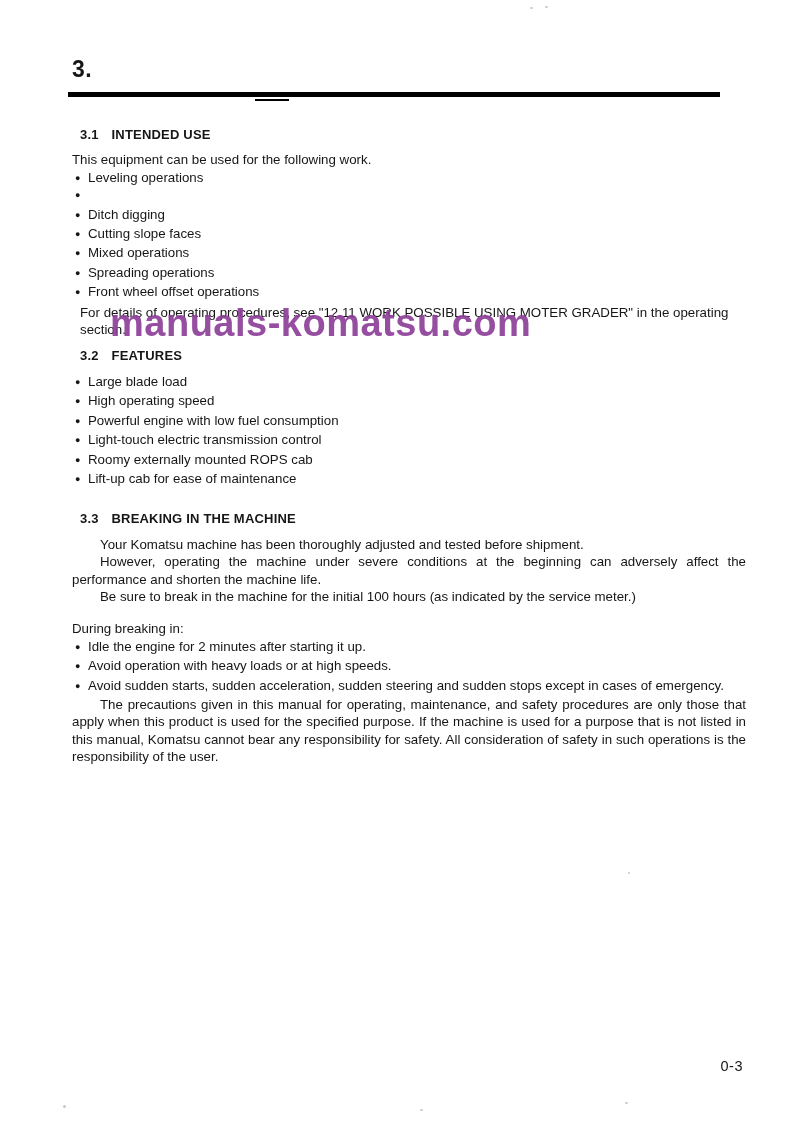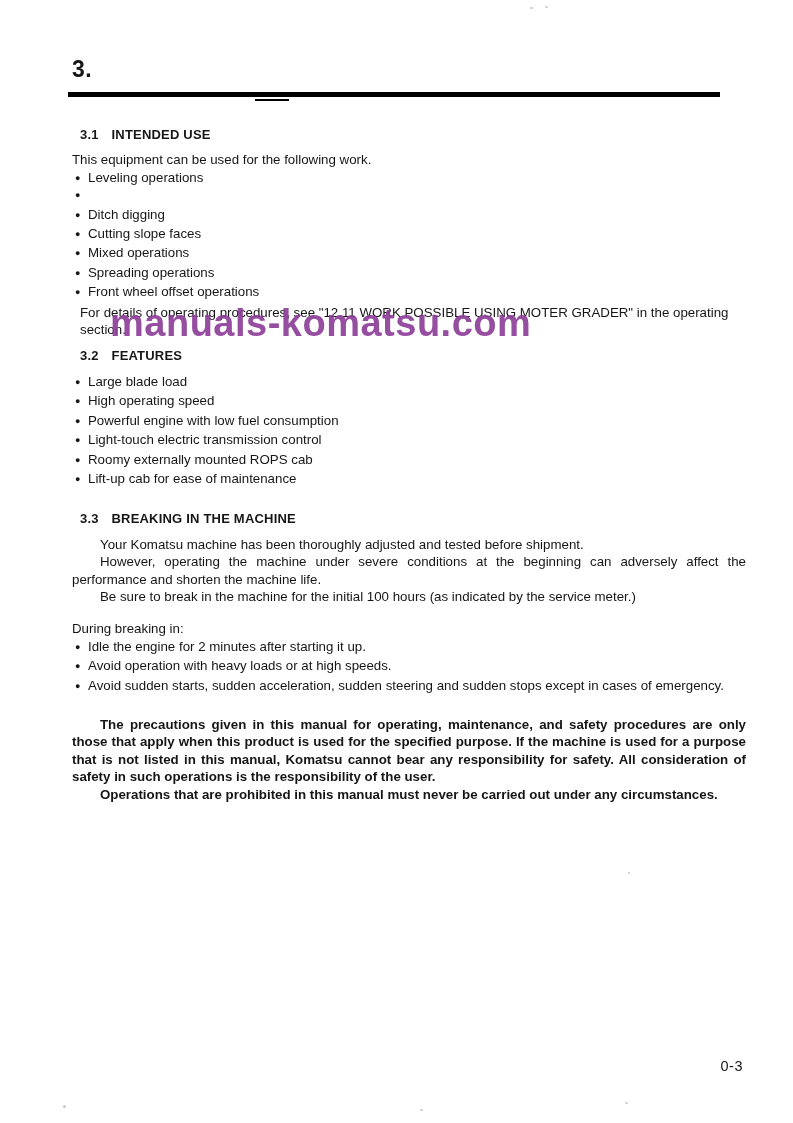--- a/index.html
+++ b/index.html
@@ -51,21 +51,21 @@
     padding-left:3px;
   }
 
   .sec-block-1 { margin-top:25px; }
   .sec-block-2 { margin-top:9px; }
   .sec-block-3 { margin-top:21px; }
   .intro-line { margin-top:3px; }
   .outro-line { margin-top:1px;margin-left:8px; }
   .h2-gap { margin-top:4px; }
   .during-gap { margin-top:15px; }
-  .closing-gap { margin-top:20px;font-weight:bold; }
+  .closing-gap { margin-top:0; }
 
   
   .watermark {
     position:absolute;
     left:110px; top:302px;
     font-size:38px;
     font-weight:bold;
     color:#8d3f98;
     letter-spacing:0.5px;
     z-index:3;
@@ -202,21 +202,20 @@
             <span class="bullet">●</span>
             <span>Avoid operation with heavy loads or at high speeds.</span>
           </li>
         <li>
             <span class="bullet">●</span>
             <span>Avoid sudden starts, sudden acceleration, sudden steering and sudden stops except in cases of emergency.</span>
           </li>
       </ul>
       <div class="closing-gap">
         <p class="para-justify">The precautions given in this manual for operating, maintenance, and safety procedures are only those that apply when this product is used for the specified purpose.  If the machine is used for a purpose that is not listed in this manual, Komatsu cannot bear any responsibility for safety.  All consideration of safety in such operations is the responsibility of the user.</p>
-        <p class="para-indent">Operations that are prohibited in this manual must never be carried out under any circumstances.</p>
       </div>
     </div>
 
   </div>
 
   <div class="page-number">0-3</div>
 
 </div>
 
 </body></html>

